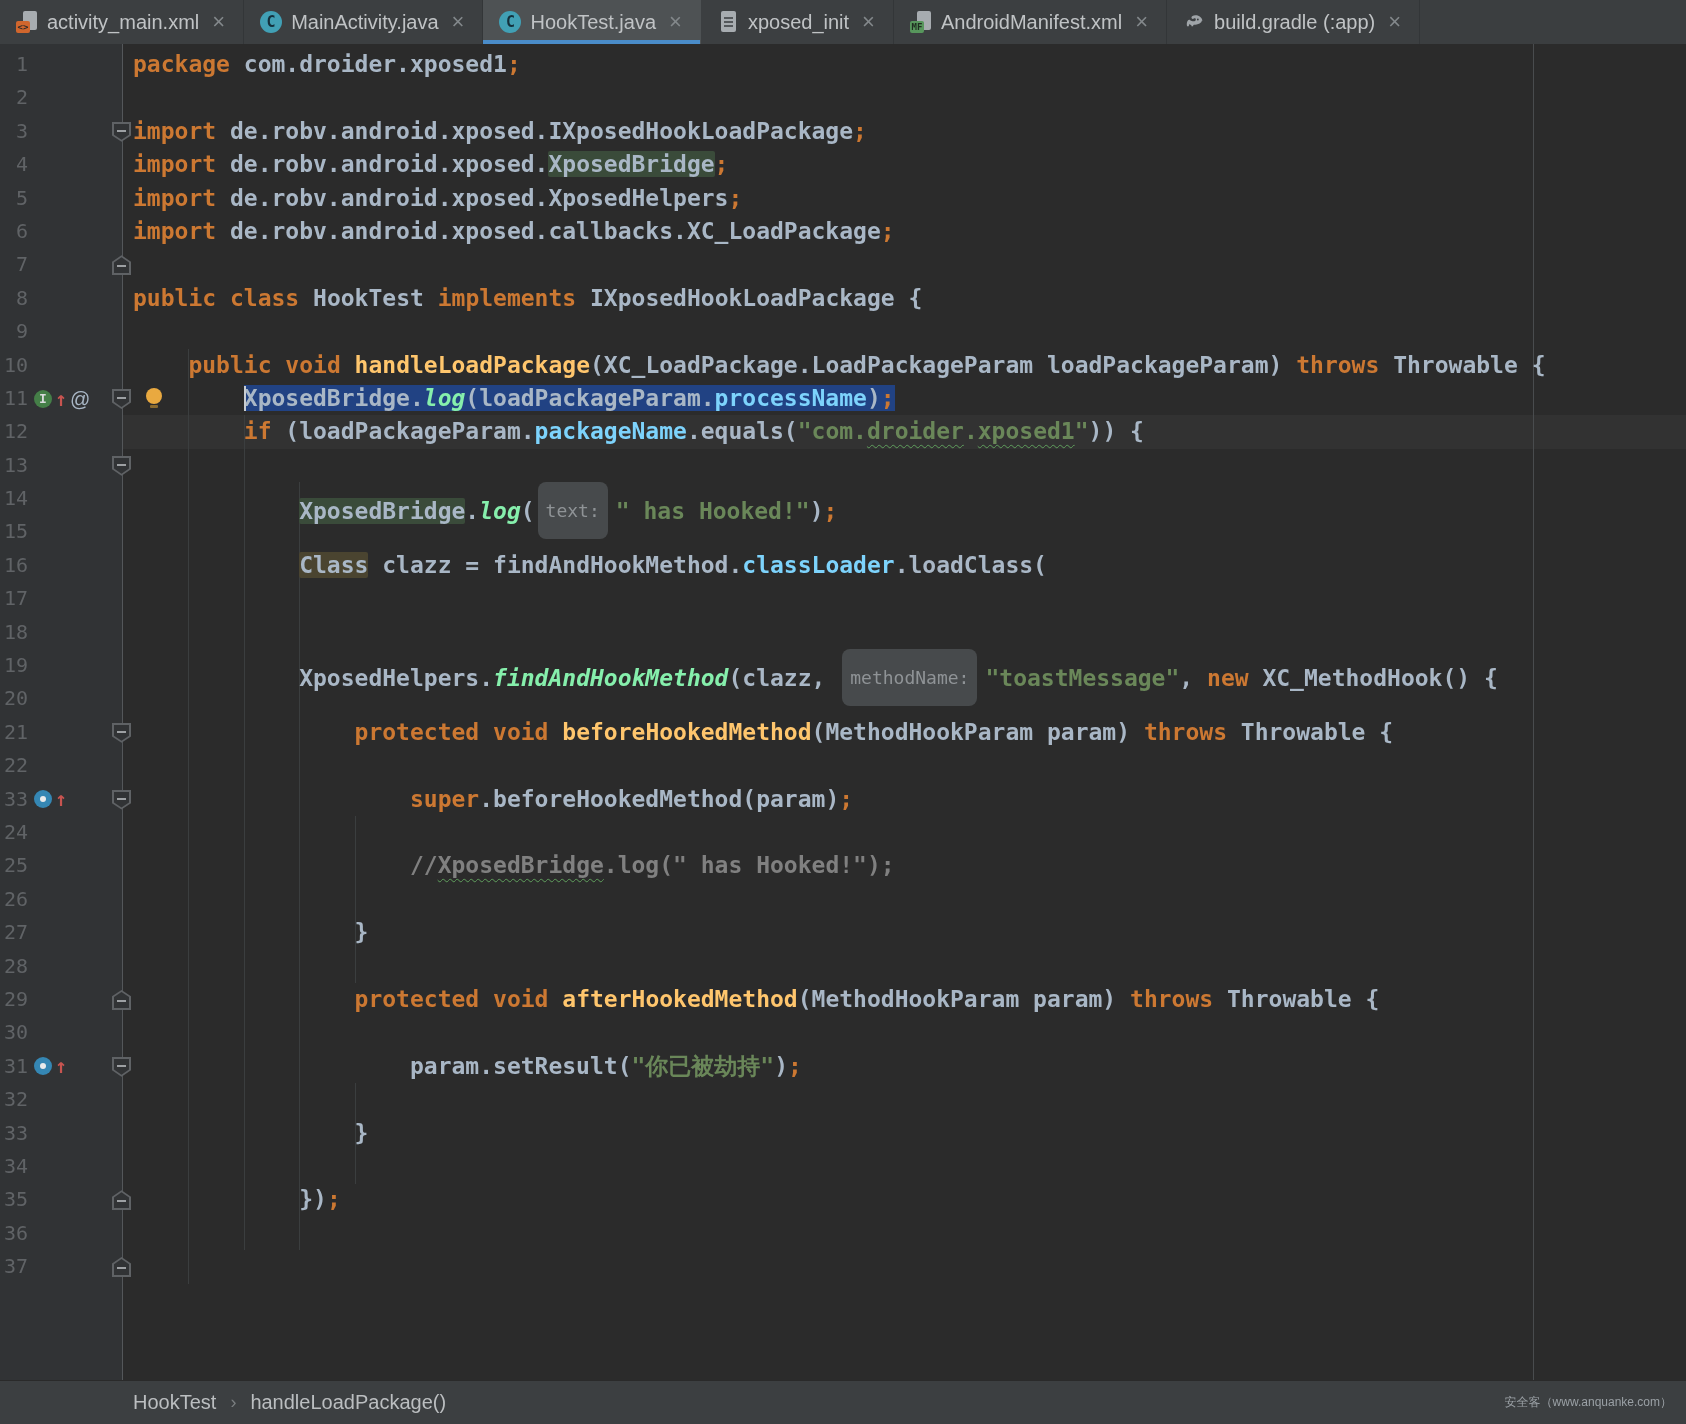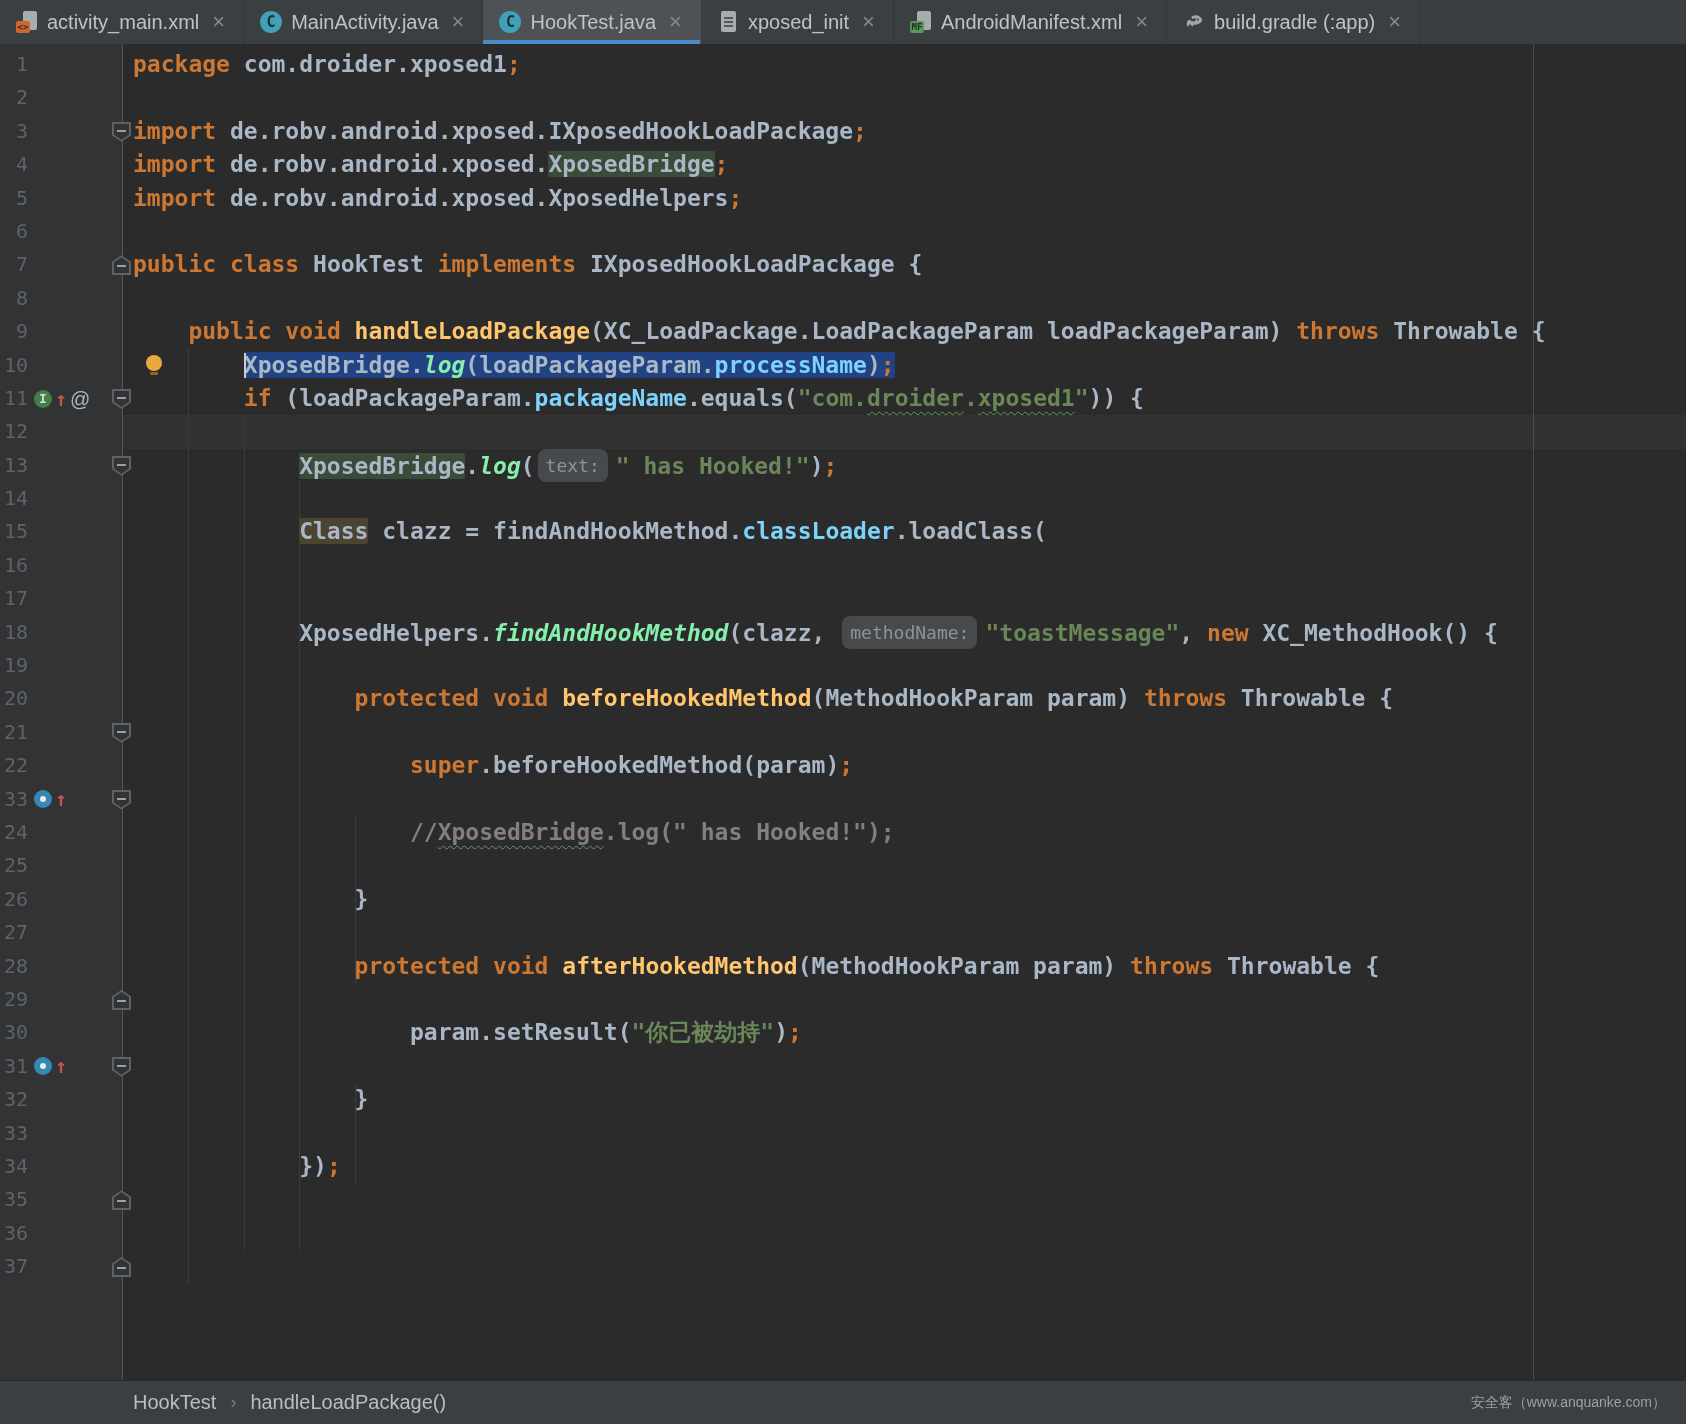--- a/index.html
+++ b/index.html
@@ -116,21 +116,21 @@
   .tok.cmt  { color:#808080; }
   .tok.semi { color:#CC7832; }
   .tok.typo {
     text-decoration-line:underline; text-decoration-style:wavy;
     text-decoration-color:#5F9E5C; text-decoration-thickness:1px; text-underline-offset:5px;
   }
   .tok.hl-green { background:#3A4B3A; border-radius:2px; }
   .tok.hl-olive { background:#4A4430; border-radius:2px; }
   .tok.hint {
     display:inline-block; background:#474A4C; color:#8F9396;
-    font-size:18px; font-weight:normal; line-height:25px; padding:4px 8px;
+    font-size:18px; font-weight:normal; line-height:25px; padding:16px 8px;
     border-radius:8px; margin:0 8px 0 3px; vertical-align:2px;
   }
   .selection { background:#214283; }
   .caret {
     display:inline-block; width:2px; height:25px; margin-right:-2px;
     background:#C8CDD2; vertical-align:middle; position:relative; top:-1px;
   }
   .bulb {
     position:absolute; left:146px; top:6px; width:16px; height:16px;
     border-radius:50%; background:#E9A940;
@@ -145,22 +145,22 @@
     position:absolute; left:0; top:1380px; width:1686px; height:44px;
     background:#3C3F41; border-top:1px solid #2A2A2A;
     display:flex; align-items:center;
   }
   .breadcrumbs {
     padding-left:133px; display:flex; align-items:center; gap:14px;
     font-family:"Liberation Sans", sans-serif; font-size:20px; color:#BBBEC0;
   }
   .breadcrumbs .sep { color:#7A7E80; font-size:18px; }
   .watermark {
-    margin-left:auto; padding-right:20px;
-    font-family:"Liberation Sans", sans-serif; font-size:14px; color:#9AA0A5;
+    margin-left:auto; padding-right:14px;
+    font-family:"Liberation Sans", sans-serif; font-size:12px; color:#9AA0A5;
   }
 </style>
 </head>
 <body>
 
 <div id="app">
 
   <div class="tabbar">
       <div class="tab">
         <span class="icon xml-layout-icon">
@@ -398,20 +398,21 @@
           </div>
         </div>
     </div>
 
     <div class="code-rows">
         <div class="code-line"><span class="tok kw">package</span><span class="tok def"> com.droider.xposed1</span><span class="tok semi">;</span></div>
         <div class="code-line"></div>
         <div class="code-line"><span class="tok kw">import</span><span class="tok def"> de.robv.android.xposed.IXposedHookLoadPackage</span><span class="tok semi">;</span></div>
         <div class="code-line"><span class="tok kw">import</span><span class="tok def"> de.robv.android.xposed.</span><span class="tok hl-green">XposedBridge</span><span class="tok semi">;</span></div>
         <div class="code-line"><span class="tok kw">import</span><span class="tok def"> de.robv.android.xposed.XposedHelpers</span><span class="tok semi">;</span></div>
+        <div class="code-line"><span class="tok kw">import</span><span class="tok def"> de.robv.android.xposed.callbacks.XC_LoadPackage</span><span class="tok semi">;</span></div>
         <div class="code-line"></div>
         <div class="code-line"><span class="tok kw">public</span><span class="tok def"> </span><span class="tok kw">class</span><span class="tok def"> HookTest </span><span class="tok kw">implements</span><span class="tok def"> IXposedHookLoadPackage {</span></div>
         <div class="code-line"></div>
         <div class="code-line">    <span class="tok kw">public</span><span class="tok def"> </span><span class="tok kw">void</span><span class="tok def"> </span><span class="tok mdecl">handleLoadPackage</span><span class="tok def">(XC_LoadPackage.LoadPackageParam loadPackageParam) </span><span class="tok kw">throws</span><span class="tok def"> Throwable {</span></div>
         <div class="code-line">        <span class="selection"><span class="caret"></span><span class="tok def">XposedBridge.</span><span class="tok mcall">log</span><span class="tok def">(loadPackageParam.</span><span class="tok field">processName</span><span class="tok def">)</span><span class="tok semi">;</span></span><span class="bulb"></span></div>
         <div class="code-line">        <span class="tok kw">if</span><span class="tok def"> (loadPackageParam.</span><span class="tok field">packageName</span><span class="tok def">.equals(</span><span class="tok str">"com.</span><span class="tok str typo">droider</span><span class="tok str">.</span><span class="tok str typo">xposed1</span><span class="tok str">"</span><span class="tok def">)) {</span></div>
         <div class="code-line"></div>
         <div class="code-line">            <span class="tok hl-green">XposedBridge</span><span class="tok def">.</span><span class="tok mcall">log</span><span class="tok def">(</span><span class="tok hint">text:</span><span class="tok str">" has Hooked!"</span><span class="tok def">)</span><span class="tok semi">;</span></div>
         <div class="code-line"></div>
         <div class="code-line">            <span class="tok hl-olive">Class</span><span class="tok def"> clazz = findAndHookMethod.</span><span class="tok field">classLoader</span><span class="tok def">.loadClass(</span></div>

